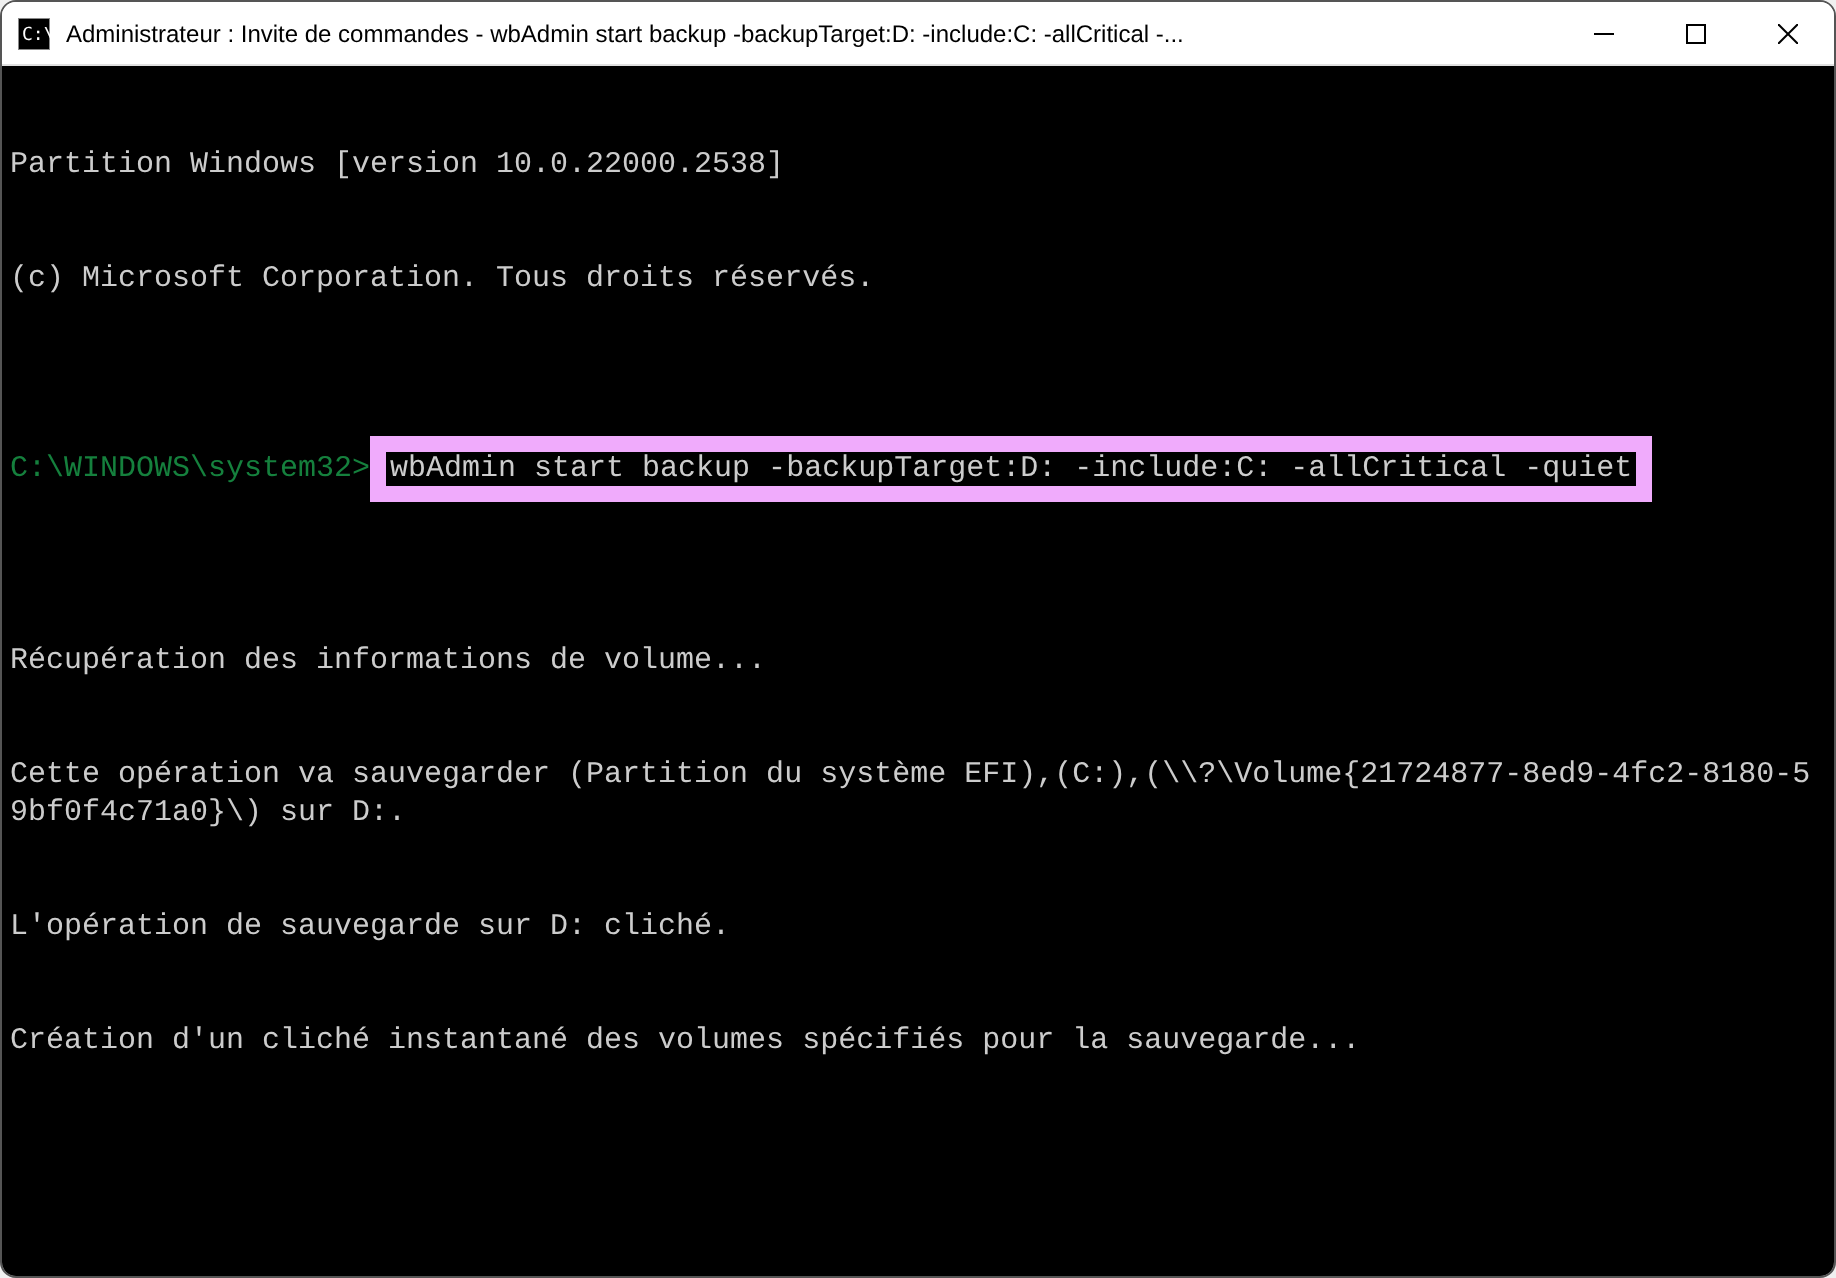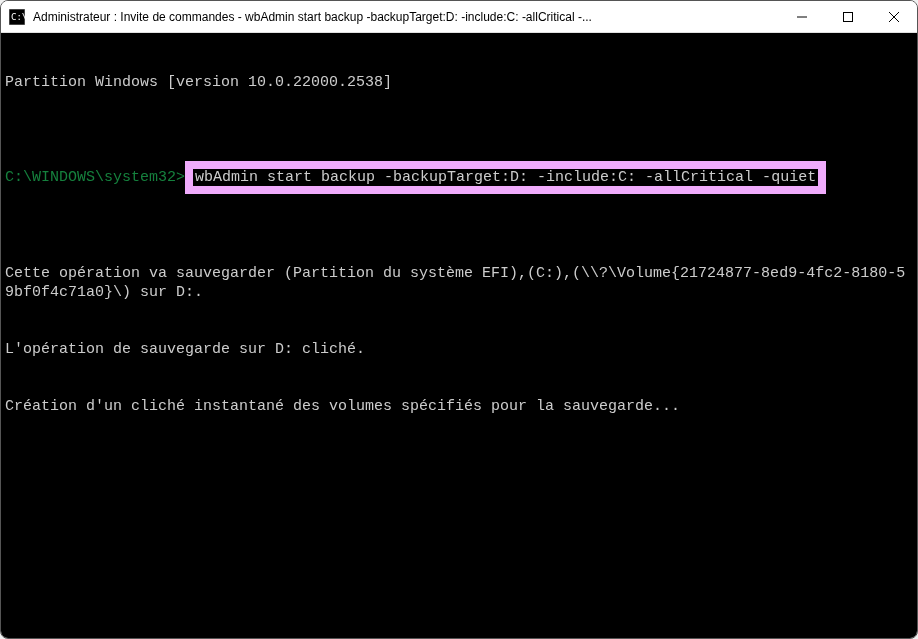--- a/index.html
+++ b/index.html
@@ -116,23 +116,25 @@
         <svg viewBox="0 0 10 10">
             <line x1="0" y1="0" x2="10" y2="10" stroke="#000" stroke-width="1"></line>
             <line x1="10" y1="0" x2="0" y2="10" stroke="#000" stroke-width="1"></line>
           </svg>
       </div>
     </div>
   </div>
 
   <div class="terminal">
     <span class="terminal-line">Partition Windows [version 10.0.22000.2538]</span>
+    <span class="terminal-line">(c) Microsoft Corporation. Tous droits réservés.</span>
     <span class="terminal-line"></span>
     <span class="terminal-line"><span class="prompt">C:\WINDOWS\system32&gt;</span><span class="highlight-box">wbAdmin start backup -backupTarget:D: -include:C: -allCritical -quiet</span></span>
     <span class="terminal-line"></span>
+    <span class="terminal-line">Récupération des informations de volume...</span>
     <span class="terminal-line">Cette opération va sauvegarder (Partition du système EFI),(C:),(\\?\Volume{21724877-8ed9-4fc2-8180-59bf0f4c71a0}\) sur D:.</span>
     <span class="terminal-line">L'opération de sauvegarde sur D: cliché.</span>
     <span class="terminal-line">Création d'un cliché instantané des volumes spécifiés pour la sauvegarde...</span>
     
     
     
     
     
     <span class="terminal-line"></span>
     

